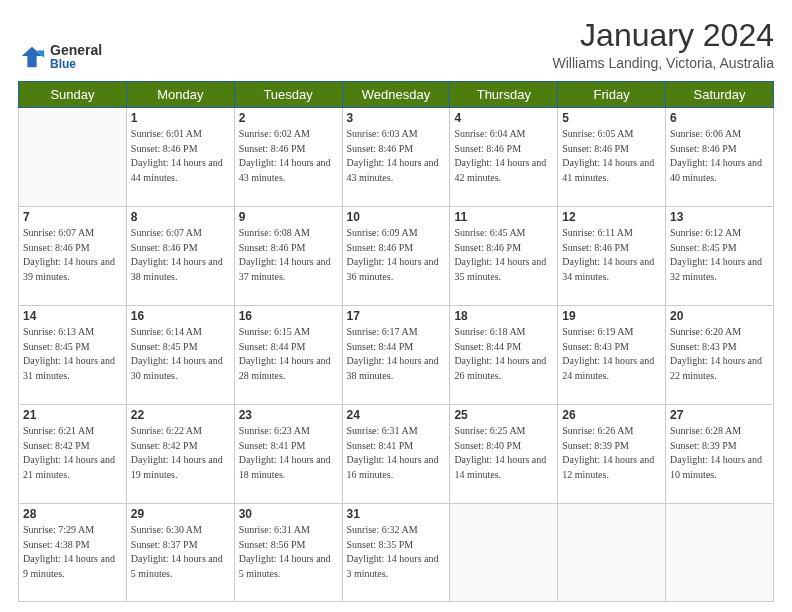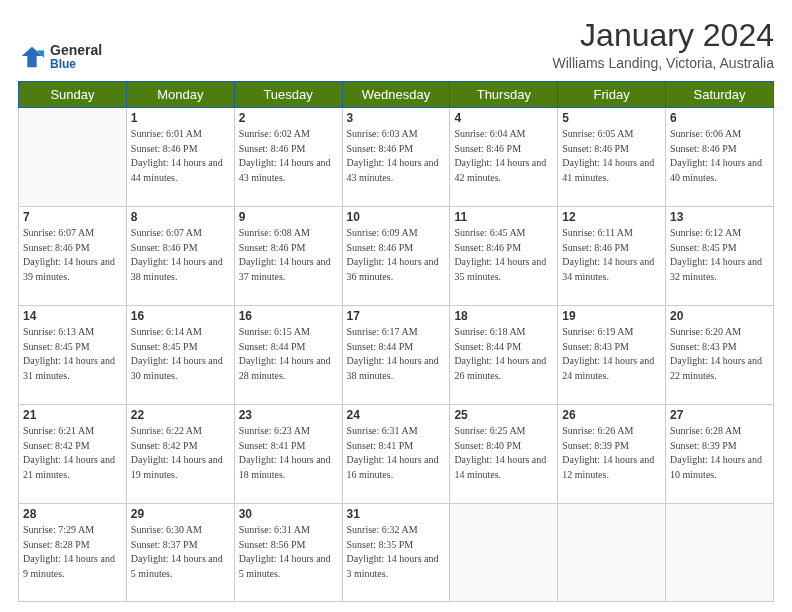--- a/index.html
+++ b/index.html
@@ -391,21 +391,21 @@
               <div>Daylight: 14 hours and</div>
               <div>10 minutes.</div>
             </div>
           </td>
         </tr>
         <tr class="last-row">
           <td>
             <span class="day-number">28</span>
             <div class="day-info">
               <div>Sunrise: 7:29 AM</div>
-              <div>Sunset: 8:28 PM</div>
+              <div>Sunset: 4:38 PM</div>
               <div>Daylight: 14 hours and</div>
               <div>9 minutes.</div>
             </div>
           </td>
           <td>
             <span class="day-number">29</span>
             <div class="day-info">
               <div>Sunrise: 6:30 AM</div>
               <div>Sunset: 8:37 PM</div>
               <div>Daylight: 14 hours and</div>

